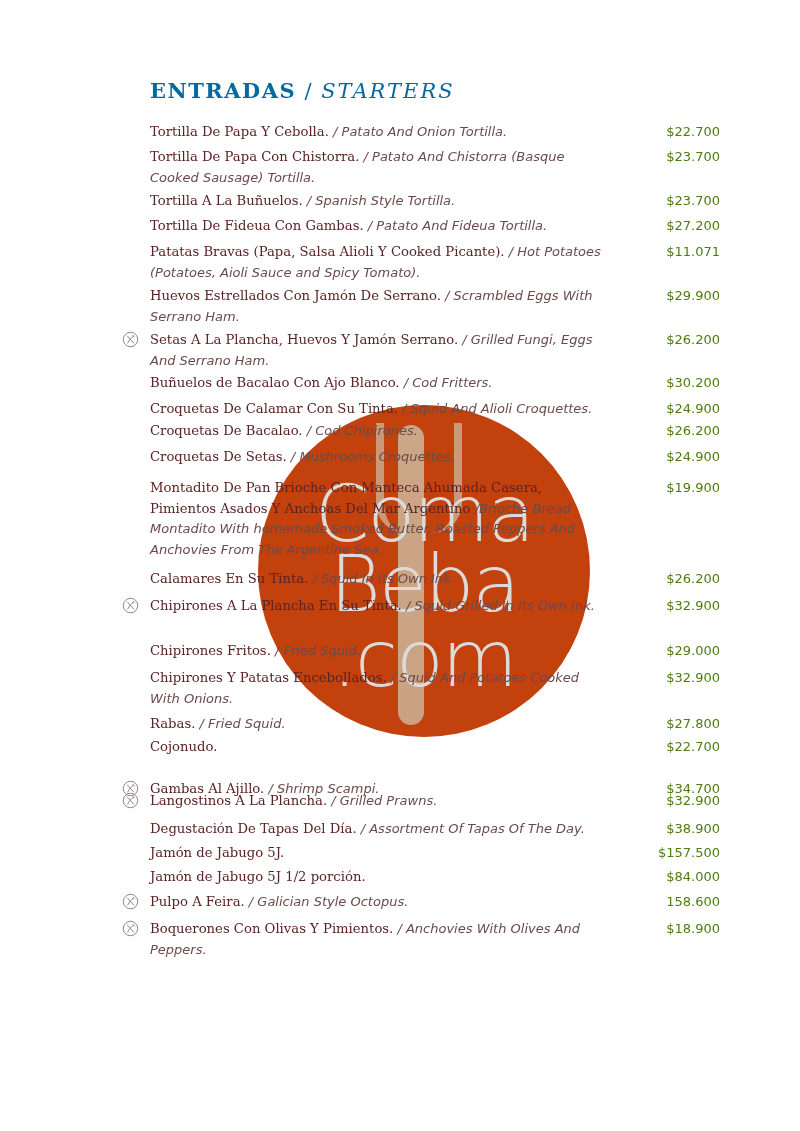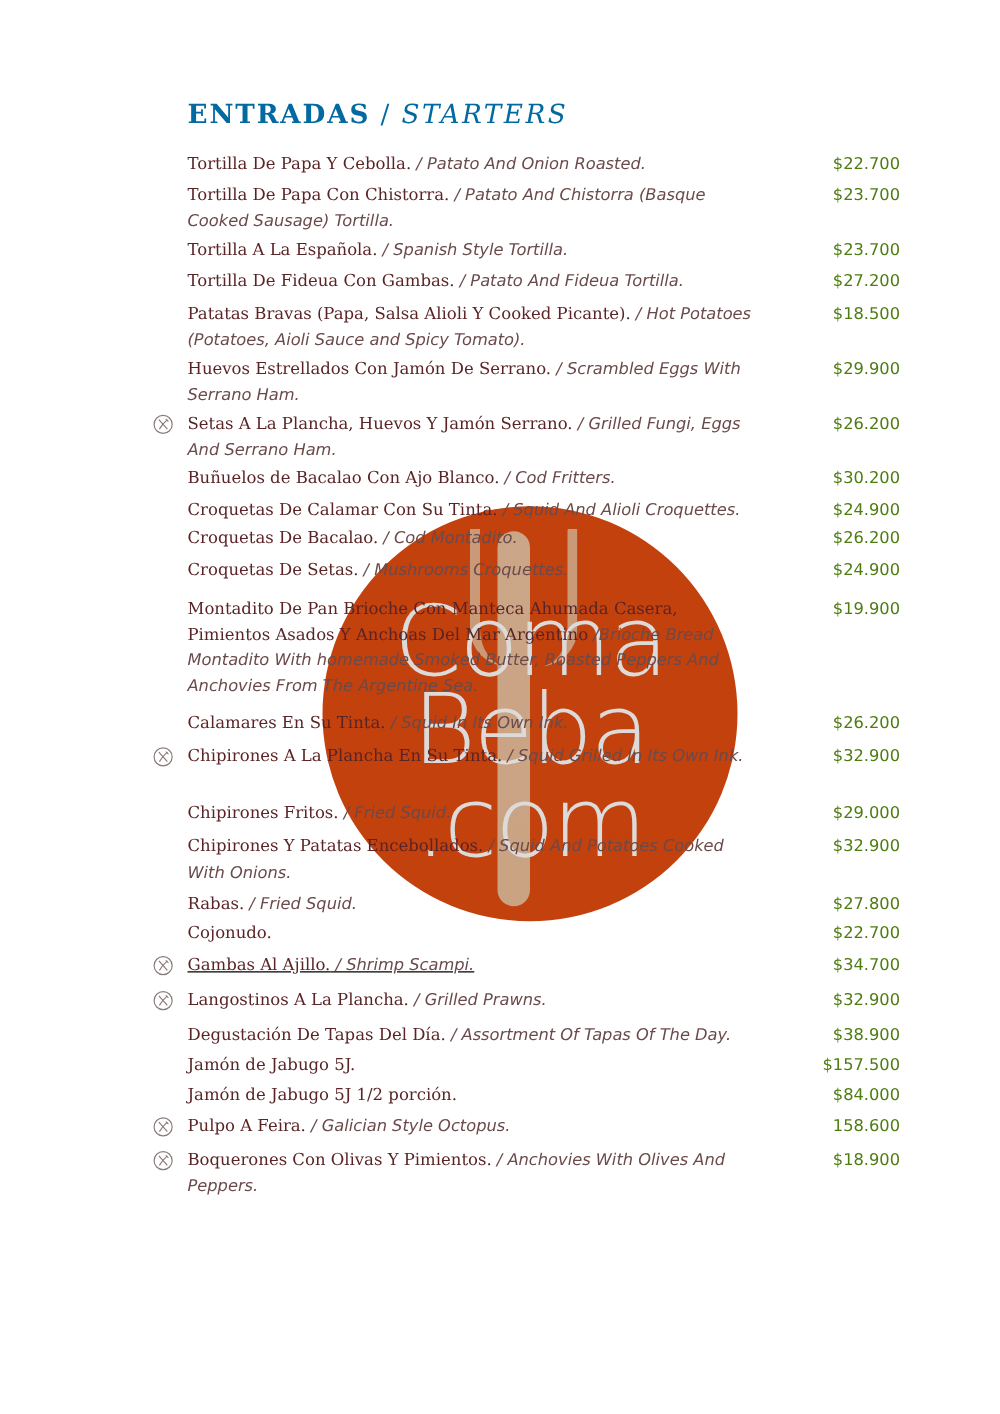--- a/index.html
+++ b/index.html
@@ -59,38 +59,38 @@
   <div class="wm-text wm2">Beba</div>
   <div class="wm-text wm3">.com</div>
 </div>
 
 <div class="title">
   <span class="es">ENTRADAS</span><span class="sep"> / </span><span class="en">STARTERS</span>
 </div>
 
 <div class="menu" id="menu">
     <div class="item" style="top: 122px;">
-    <div class="name"><span class="es">Tortilla De Papa Y Cebolla.</span><span class="en"> / Patato And Onion Roasted.</span></div>
+    <div class="name"><span class="es">Tortilla De Papa Y Cebolla.</span><span class="en"> / Patato And Onion Tortilla.</span></div>
     <div class="price">$22.700</div>
   </div>
     <div class="item" style="top: 147px;">
     <div class="name"><span class="es">Tortilla De Papa Con Chistorra.</span><span class="en"> / Patato And Chistorra (Basque Cooked Sausage) Tortilla.</span></div>
     <div class="price">$23.700</div>
   </div>
     <div class="item" style="top: 191px;">
-    <div class="name"><span class="es">Tortilla A La Española.</span><span class="en"> / Spanish Style Tortilla.</span></div>
+    <div class="name"><span class="es">Tortilla A La Buñuelos.</span><span class="en"> / Spanish Style Tortilla.</span></div>
     <div class="price">$23.700</div>
   </div>
     <div class="item" style="top: 216px;">
     <div class="name"><span class="es">Tortilla De Fideua Con Gambas.</span><span class="en"> / Patato And Fideua Tortilla.</span></div>
     <div class="price">$27.200</div>
   </div>
     <div class="item" style="top: 242px;">
     <div class="name"><span class="es">Patatas Bravas (Papa, Salsa Alioli Y Cooked Picante).</span><span class="en"> / Hot Potatoes (Potatoes, Aioli Sauce and Spicy Tomato).</span></div>
-    <div class="price">$18.500</div>
+    <div class="price">$11.071</div>
   </div>
     <div class="item" style="top: 286px;">
     <div class="name"><span class="es">Huevos Estrellados Con Jamón De Serrano.</span><span class="en"> / Scrambled  Eggs With Serrano Ham.</span></div>
     <div class="price">$29.900</div>
   </div>
     <div class="item" style="top: 330px;">
     <div class="name"><span class="es">Setas A La Plancha, Huevos Y Jamón Serrano.</span><span class="en"> / Grilled Fungi, Eggs And Serrano Ham.</span></div>
     <div class="price">$26.200</div>
   <span class="icon"><svg viewBox="0 0 20 20" width="17" height="17">
           <circle cx="10" cy="10" r="8.5" fill="none" stroke="#8a7a7a" stroke-width="1.1"></circle>
@@ -101,21 +101,21 @@
     </div>
     <div class="item" style="top: 373px;">
     <div class="name"><span class="es">Buñuelos de Bacalao Con Ajo Blanco.</span><span class="en"> / Cod Fritters.</span></div>
     <div class="price">$30.200</div>
   </div>
     <div class="item" style="top: 399px;">
     <div class="name"><span class="es">Croquetas De Calamar Con Su Tinta.</span><span class="en"> / Squid And Alioli Croquettes.</span></div>
     <div class="price">$24.900</div>
   </div>
     <div class="item" style="top: 421px;">
-    <div class="name"><span class="es">Croquetas De Bacalao.</span><span class="en"> / Cod Montadito.</span></div>
+    <div class="name"><span class="es">Croquetas De Bacalao.</span><span class="en"> / Cod Chipirones.</span></div>
     <div class="price">$26.200</div>
   </div>
     <div class="item" style="top: 447px;">
     <div class="name"><span class="es">Croquetas De Setas.</span><span class="en"> / Mushrooms Croquettes.</span></div>
     <div class="price">$24.900</div>
   </div>
     <div class="item" style="top: 478px;">
     <div class="name"><span class="es">Montadito De Pan Brioche Con Manteca Ahumada Casera, Pimientos Asados Y Anchoas Del Mar Argentino</span><span class="en"> /Brioche Bread Montadito With homemade Smoked Butter, Roasted Peppers And Anchovies From The Argentine Sea.</span></div>
     <div class="price">$19.900</div>
   </div>
@@ -142,21 +142,21 @@
     <div class="price">$32.900</div>
   </div>
     <div class="item" style="top: 714px;">
     <div class="name"><span class="es">Rabas.</span><span class="en"> / Fried Squid.</span></div>
     <div class="price">$27.800</div>
   </div>
     <div class="item" style="top: 737px;">
     <div class="name"><span class="es">Cojonudo.</span><span class="en"></span></div>
     <div class="price">$22.700</div>
   </div>
-    <div class="item" style="top: 763px; text-decoration: underline;">
+    <div class="item" style="top: 779px;">
     <div class="name"><span class="es">Gambas Al Ajillo.</span><span class="en"> / Shrimp Scampi.</span></div>
     <div class="price">$34.700</div>
   <span class="icon"><svg viewBox="0 0 20 20" width="17" height="17">
           <circle cx="10" cy="10" r="8.5" fill="none" stroke="#8a7a7a" stroke-width="1.1"></circle>
           <path d="M6 5.5 L14 14.5" stroke="#8a7a7a" stroke-width="1.1" fill="none"></path>
           <path d="M14 5.5 C11 8 9 10 6.5 14.5" stroke="#8a7a7a" stroke-width="1.1" fill="none"></path>
           <path d="M12.5 5 L15 7.5" stroke="#8a7a7a" stroke-width="1" fill="none"></path>
         </svg></span>
     </div>
     <div class="item" style="top: 791px;">

